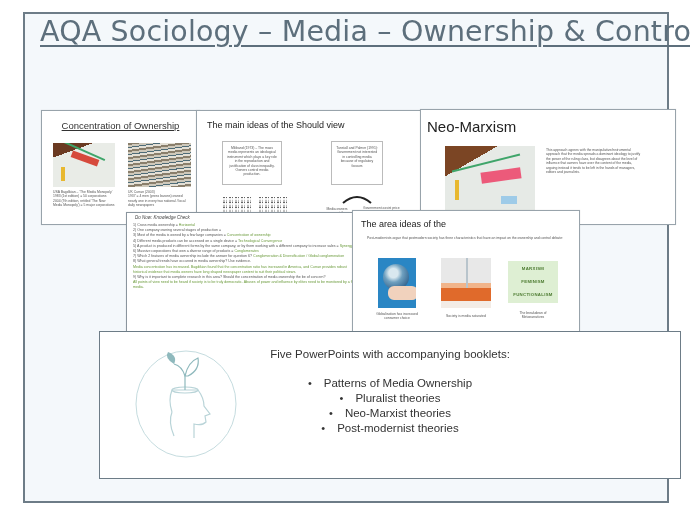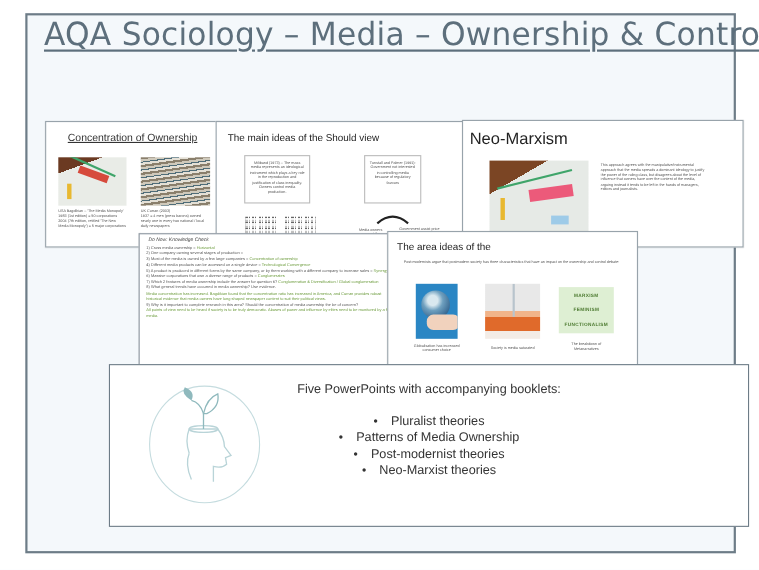--- a/index.html
+++ b/index.html
@@ -139,18 +139,18 @@
     <ellipse cx="54" cy="56" rx="50" ry="53" fill="none" stroke="#c5dcdf" stroke-width="1"></ellipse>
     <path d="M40 64 Q36 52 40 42 L66 42 Q72 50 72 58 L78 66 L73 68 L74 74 Q70 78 62 76 L62 90" fill="none" stroke="#b9d4d8" stroke-width="1.2"></path>
     <path d="M40 64 Q36 74 42 88" fill="none" stroke="#b9d4d8" stroke-width="1.2"></path>
     <ellipse cx="53" cy="42" rx="13" ry="3" fill="none" stroke="#b9d4d8" stroke-width="1.2"></ellipse>
     <path d="M53 42 L53 28 Q50 18 42 16" fill="none" stroke="#8fb9bd" stroke-width="1.2"></path>
     <path d="M42 16 Q32 10 36 4 Q46 8 42 16 Z" fill="#8fb9bd"></path>
     <path d="M53 28 Q56 14 66 10 Q68 22 56 28 Z" fill="none" stroke="#8fb9bd" stroke-width="1.2"></path>
   </svg>
   <div class="info-text" style="top:16px;">Five PowerPoints with accompanying booklets:</div>
   <ul class="bul-list">
+    <li>Patterns of Media Ownership</li>
     <li>Pluralist theories</li>
-    <li>Patterns of Media Ownership</li>
+    <li>Neo-Marxist theories</li>
     <li>Post-modernist theories</li>
-    <li>Neo-Marxist theories</li>
   </ul>
 </div>
 
 </body></html>

